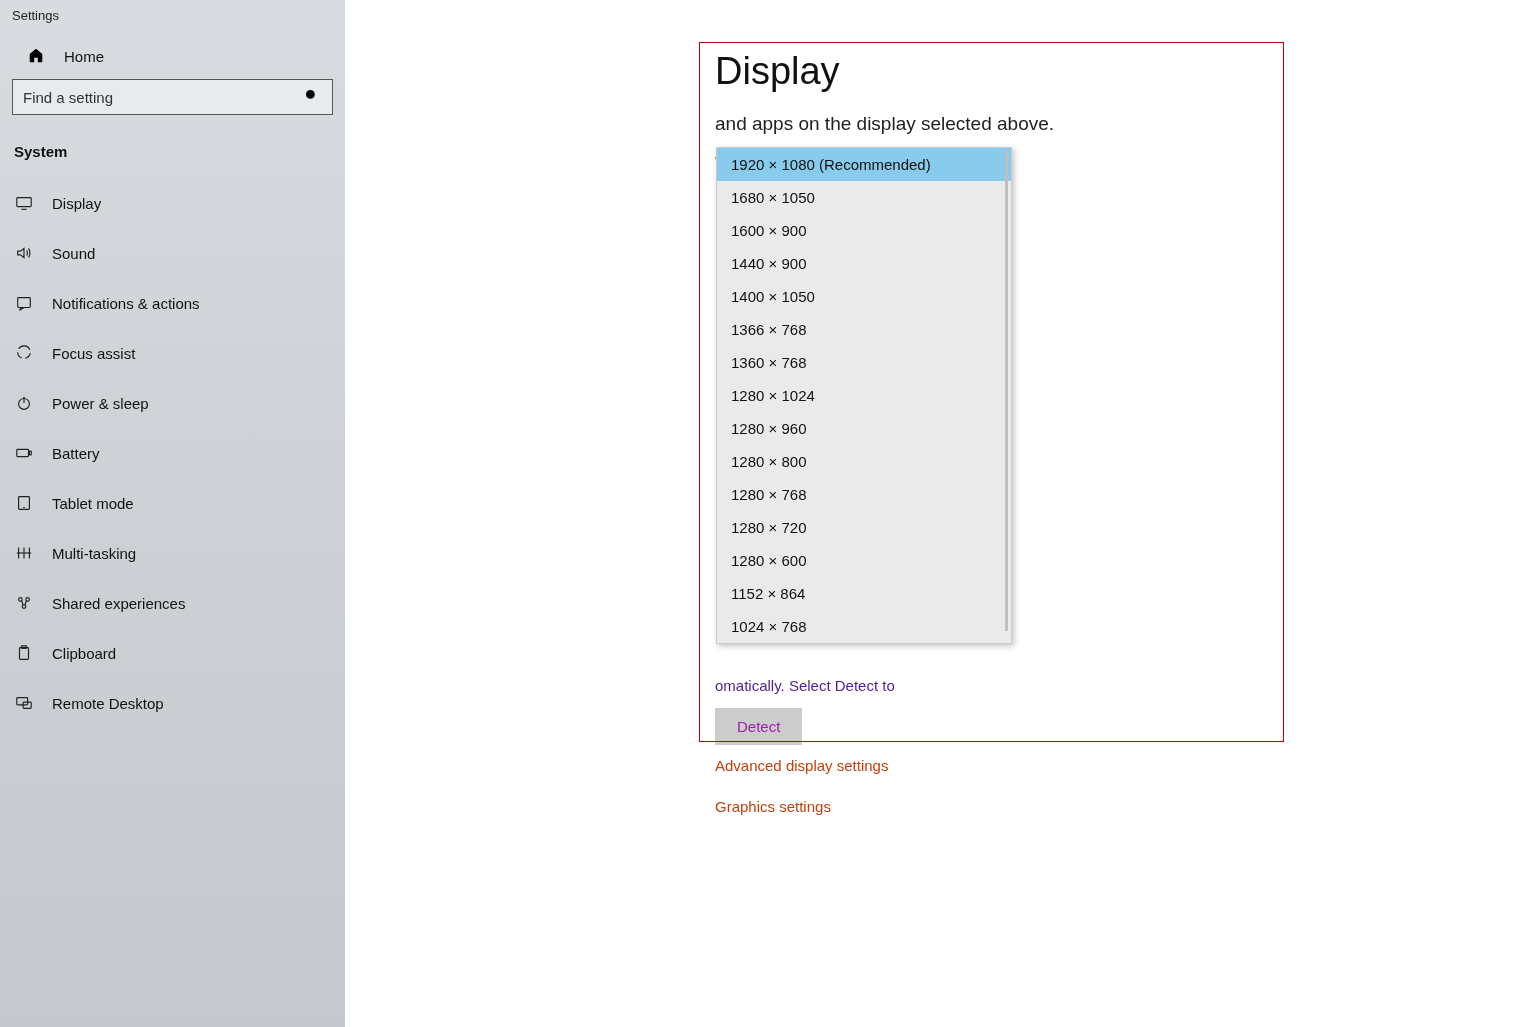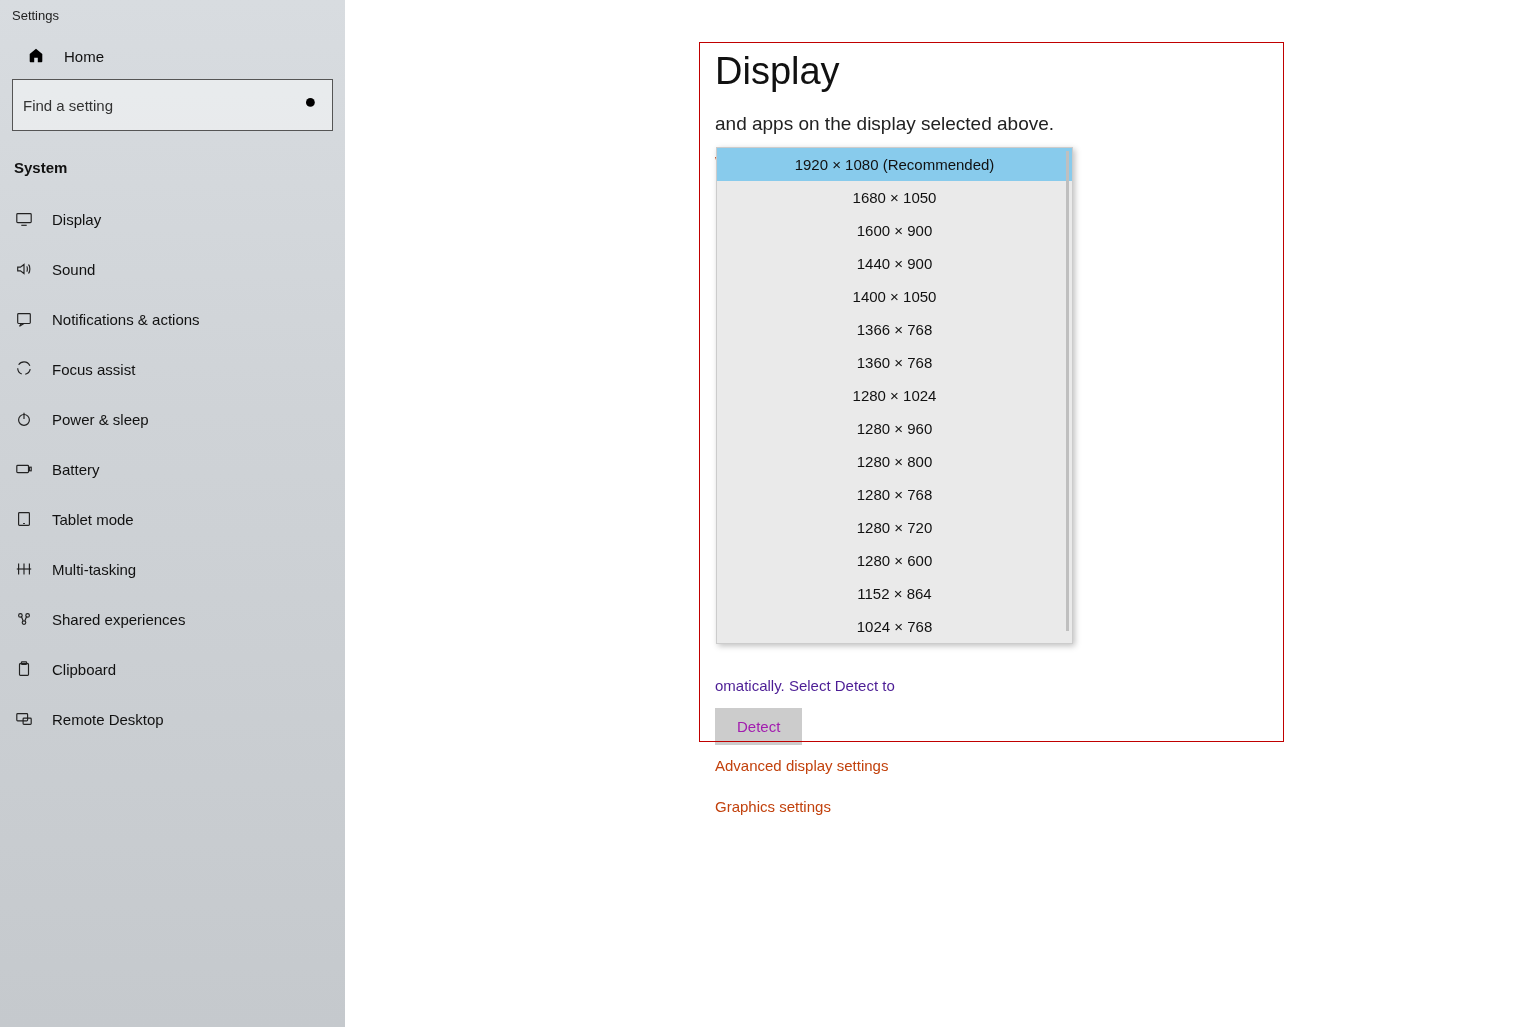--- a/index.html
+++ b/index.html
@@ -20,21 +20,21 @@
     display: flex; align-items: flex-end; gap: 18px;
     padding: 14px 26px; cursor: pointer;
   }
   .sidebar-home .ico { width: 20px; height: 20px; display:flex;align-items:center;justify-content:center; }
   .sidebar-home .lbl { font-size: 15px; color: #111; }
 
   .search-wrap { padding: 0 12px 10px 12px; }
   .search {
     display: flex; align-items: center; justify-content: space-between;
     border: 1px solid #555; background: rgba(255,255,255,0.45);
-    height: 52px; padding: 0 10px;
+    height: 36px; padding: 0 10px;
   }
   .search input {
     flex: 1; border: none; background: transparent; font-size: 15px;
     color: #222; outline: none;
   }
   .search input::placeholder { color: #333; }
   .search .mag { width: 18px; height: 18px; }
 
   .category {
     font-weight: 600; font-size: 15px; color: #111;
@@ -69,25 +69,24 @@
   .detect-text { font-size:15px; color:#4c1d95; margin-top: 500px; line-height:1.45; }
   .detect-btn {
     display:inline-block; margin-top: 12px; background:#ccc; border:none;
     padding: 10px 22px; font-size:15px; color:#a21caf; cursor:pointer;
   }
 
   .bottom-links { position:absolute; left:370px; top: 752px; display:flex; flex-direction:column; gap:14px; }
 
   
   .dropdown {
-    position: absolute; left: 371px; top: 147px; width: 357px;
+    position: absolute; left: 371px; top: 147px; width: 296px;
     background: #eaeaea; border:1px solid #ccc;
     box-shadow: 2px 2px 6px rgba(0,0,0,0.25);
     z-index: 10;
-    text-align: center;
   }
   .dd-inner { position:relative; }
   .dd-item {
     padding: 8px 14px; font-size: 15px; color:#111; cursor:pointer;
   }
   .dd-item.selected { background:#88cbec; }
   .dd-scroll {
     position:absolute; right:3px; top:3px; width:3px; height:480px;
     background:#bfbfbf;
   }

